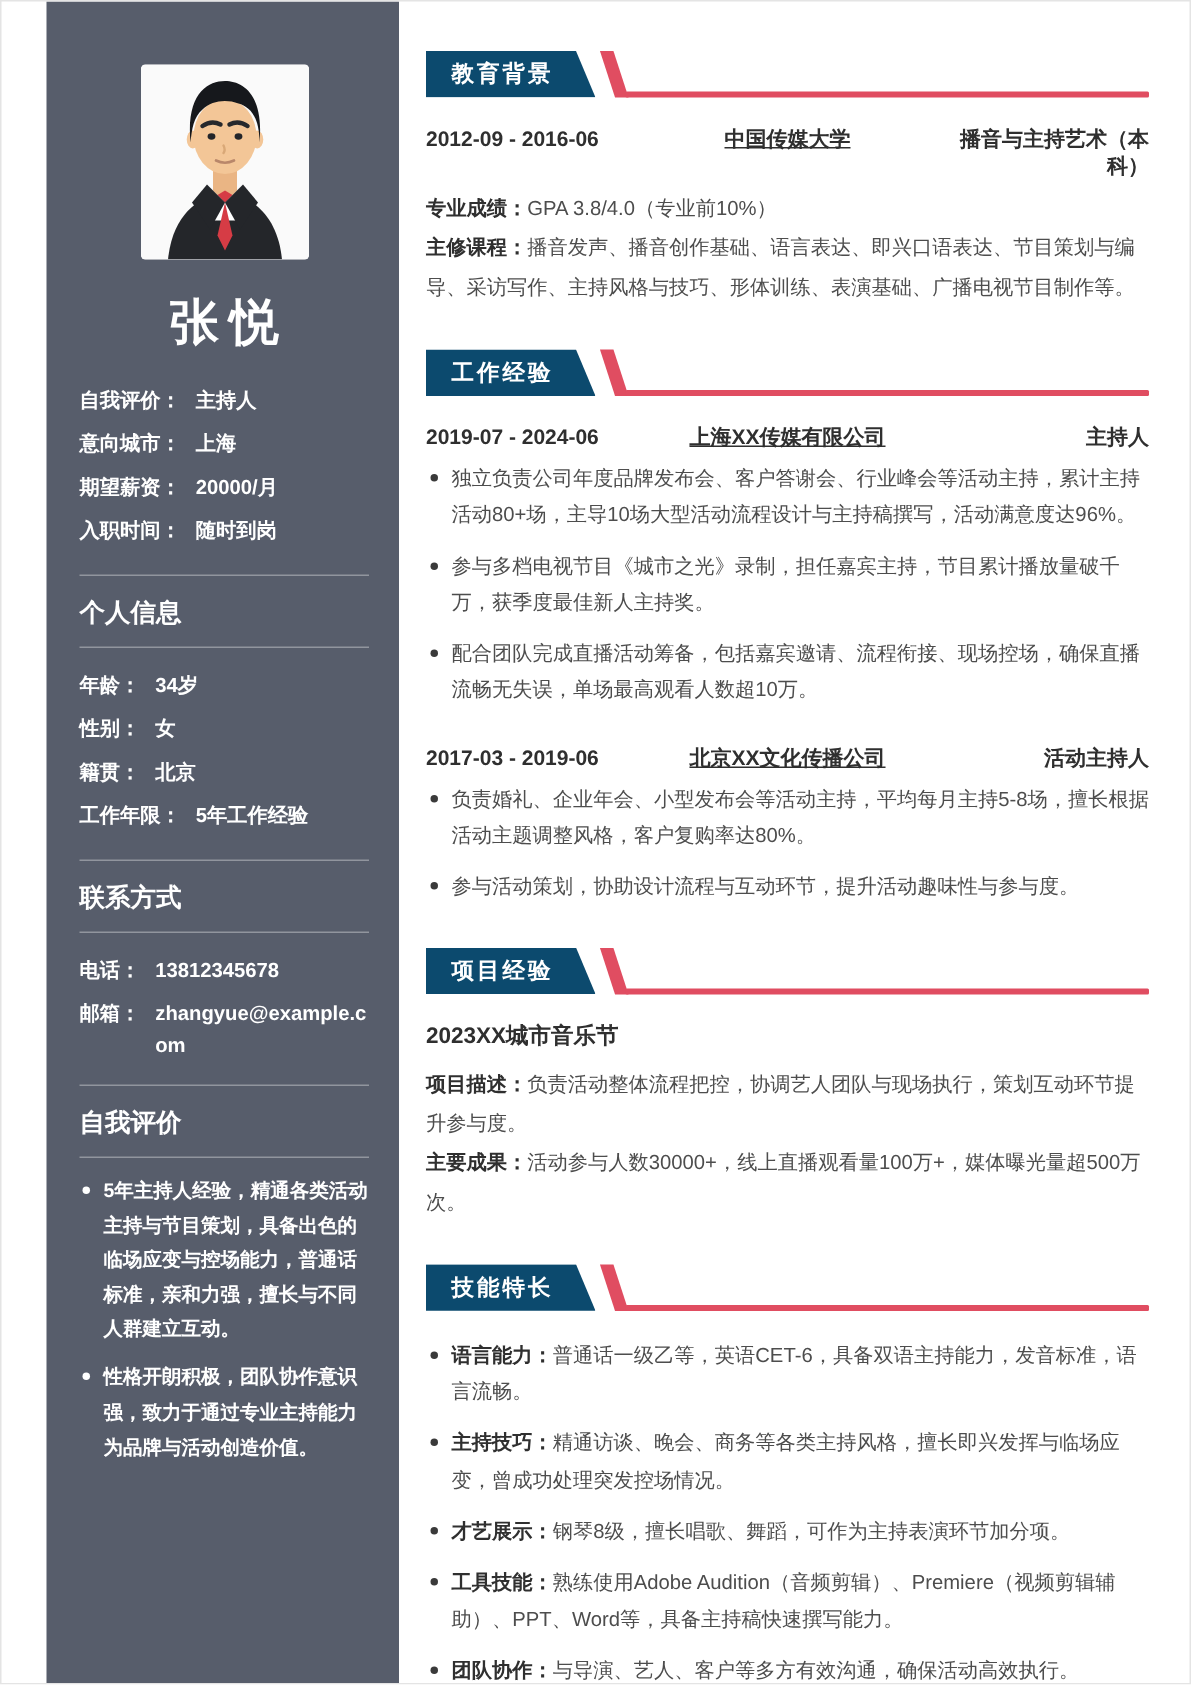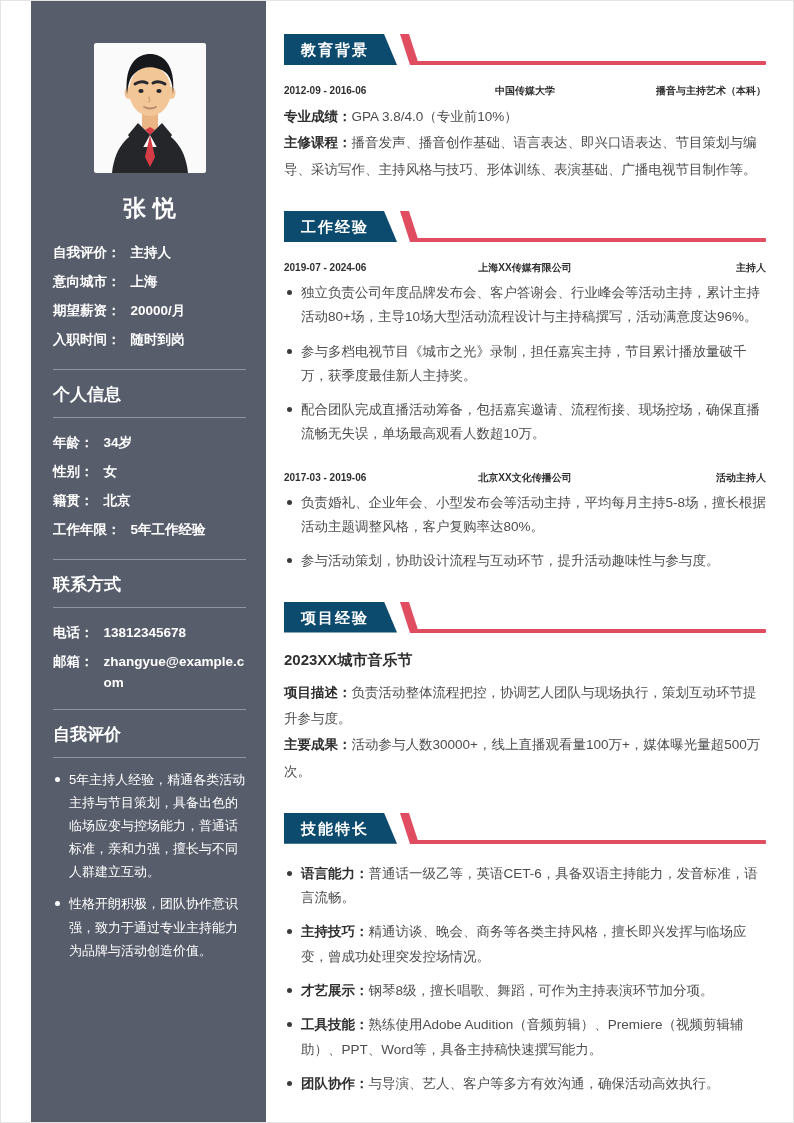--- a/index.html
+++ b/index.html
@@ -10,30 +10,30 @@
     font-family:"Liberation Sans","DejaVu Sans",sans-serif;
   }
 
   
   .sidebar {
     position:absolute; left:30px; top:0; width:235px; height:1121px;
     background:#575d6b; color:#fff; padding:42px 20px 20px 22px;
   }
   .photo-wrap { width:112px; height:130px; margin:0 auto; background:#fafafa;
     border-radius:3px; overflow:hidden; }
-  .name { text-align:center; font-size:23px; font-weight:bold;
+  .name { text-align:center; font-size:33px; font-weight:bold;
     letter-spacing:7px; text-indent:7px; margin:20px 0 14px; }
   .kv { display:flex; font-size:13.5px; font-weight:bold; line-height:29px; }
   .kv .k { margin-right:10px; white-space:nowrap; }
   .kv .v { word-break:break-all; line-height:1.55; padding-top:5px; }
   .side-section { border-top:1px solid rgba(255,255,255,.35); margin-top:15px; }
   .side-title { font-size:17px; font-weight:bold; padding:13px 0 11px;
     border-bottom:1px solid rgba(255,255,255,.35); margin-bottom:10px; }
   .side-bullets { list-style:none; margin:6px 0 0; padding:0;
-    font-size:13px; font-weight:normal; }
+    font-size:13px; font-weight:bold; }
   .side-bullets li { position:relative; padding-left:16px; line-height:1.78;
     margin-bottom:9px; }
   .side-bullets li::before { content:""; position:absolute; left:2px; top:9px;
     width:5px; height:5px; border-radius:50%; background:#fff; }
 
   
   .main { position:absolute; left:283px; top:0; width:482px; padding-top:33px; }
 
   .sec-header { position:relative; height:31px; margin-top:28px; }
   .sec-header.first { margin-top:0; }
@@ -41,24 +41,24 @@
     position:absolute; left:0; top:0; height:31px; line-height:31px;
     background:#0c4a6e; color:#fff; font-size:15px; font-weight:bold;
     letter-spacing:2px; padding:0 28px 0 17px;
     clip-path:polygon(0 0, calc(100% - 13px) 0, 100% 100%, 0 100%);
   }
   .slash { position:absolute; left:121px; top:0; width:9px; height:31px;
     background:#e04d61; transform:skewX(18deg); }
   .redline { position:absolute; left:133px; right:0; bottom:0; height:4px;
     background:#e04d61; border-radius:1px; }
 
-  .row3 { display:flex; font-weight:bold; font-size:10px; color:#2f2f2f;
+  .row3 { display:flex; font-weight:bold; font-size:14px; color:#2f2f2f;
     margin:19px 0 6px; align-items:baseline; }
   .row3 .l { flex:1.1; }
-  .row3 .c { flex:1.3; text-align:center; }
+  .row3 .c { flex:1.3; text-align:center;text-decoration:underline; }
   .row3 .r { flex:1.1; text-align:right; }
 
   .detail { font-size:13.5px; color:#4d4d4d; line-height:1.95; }
   .detail b { color:#2f2f2f; }
 
   .bullets { list-style:none; margin:6px 0 0; padding:0; }
   .bullets li { position:relative; padding-left:17px; font-size:13.5px;
     color:#4d4d4d; line-height:1.8; margin-bottom:10px; }
   .bullets li::before { content:""; position:absolute; left:3px; top:9px;
     width:5px; height:5px; border-radius:50%; background:#3a3a3a; }

